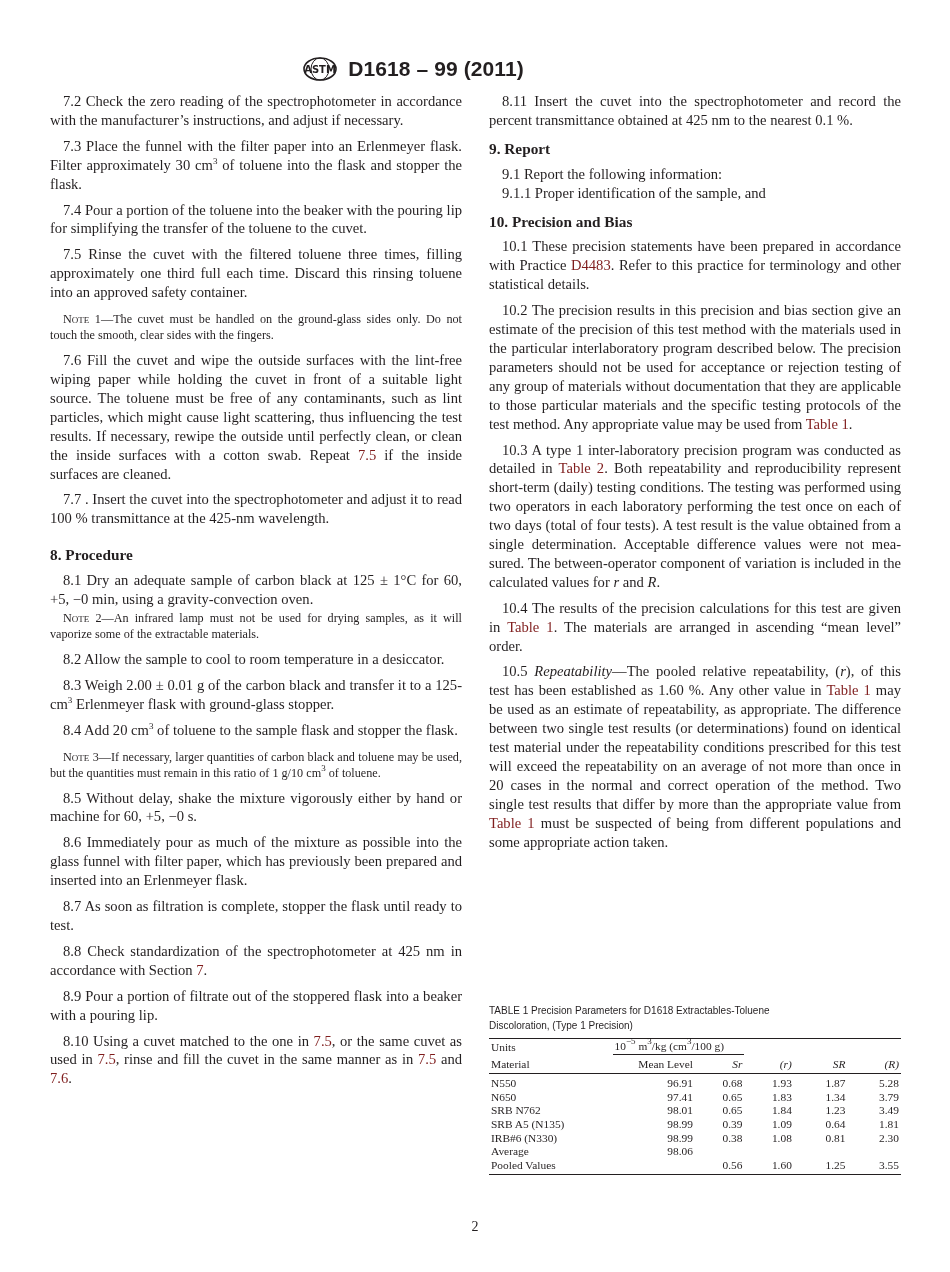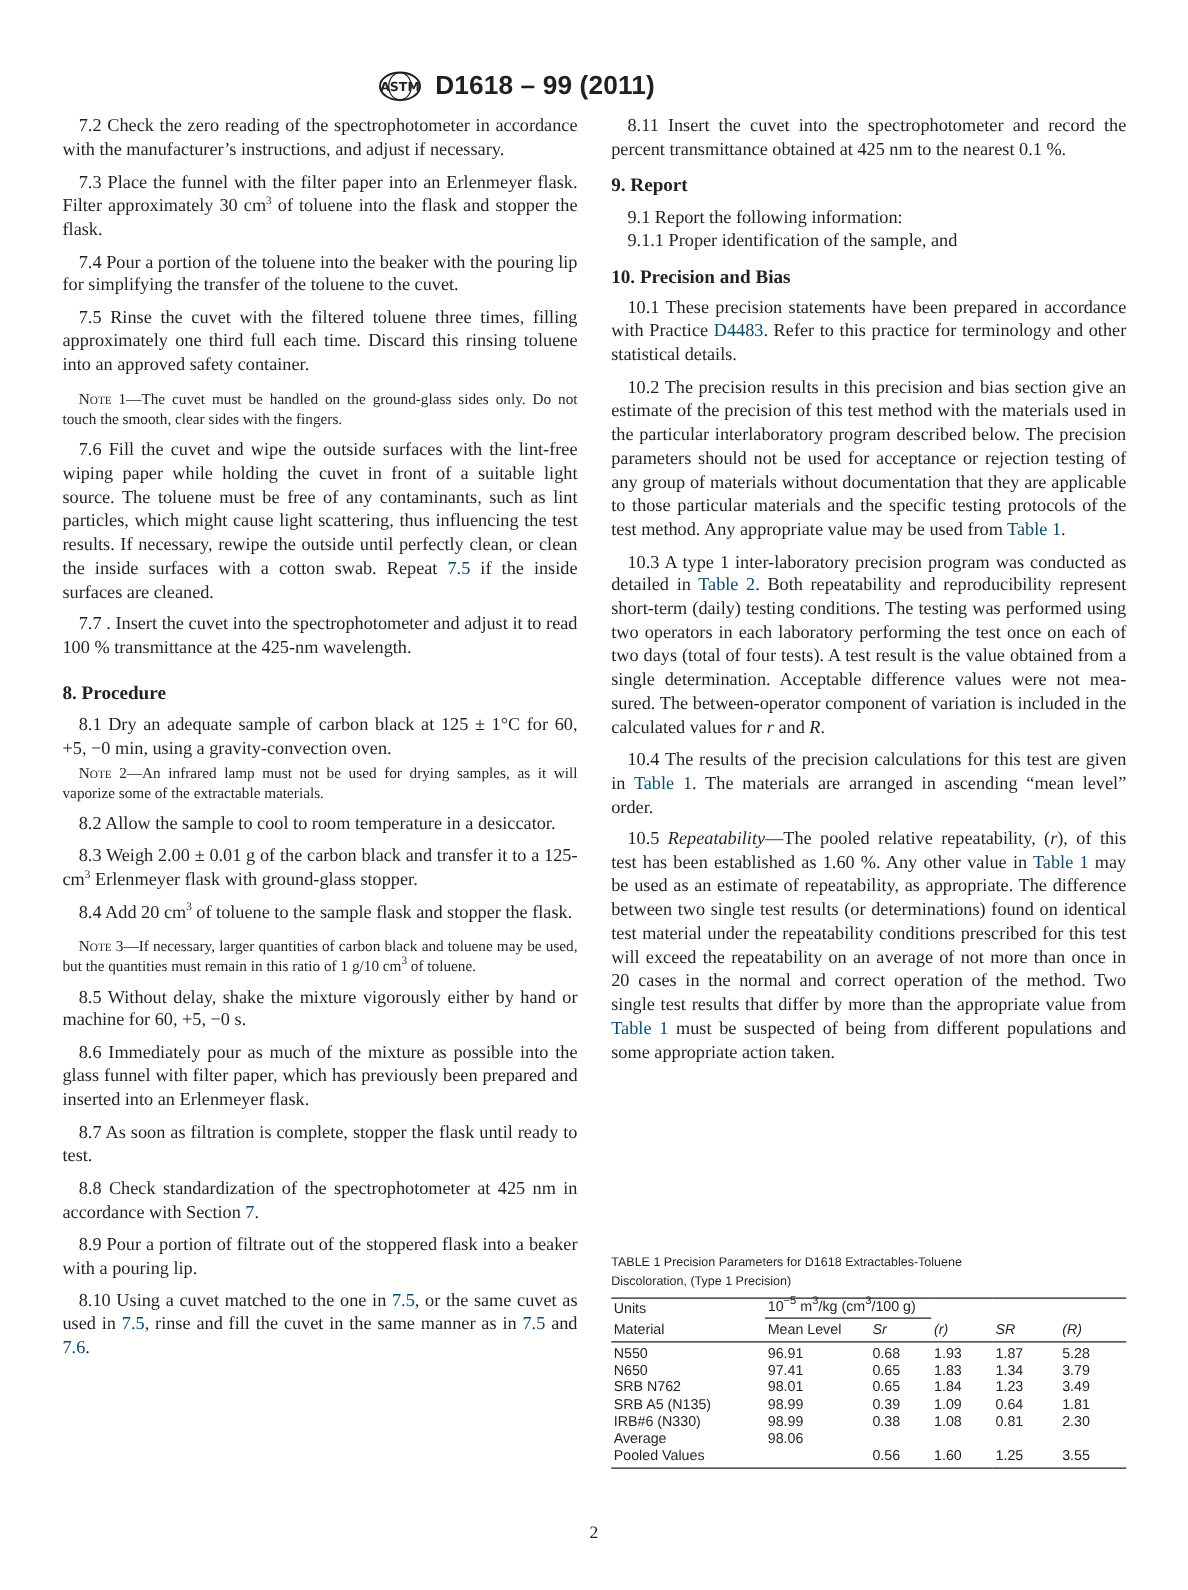--- a/index.html
+++ b/index.html
@@ -11,31 +11,31 @@
                   font-weight:bold; font-size:21px; letter-spacing:0.1px; }
   .col { position:absolute; top:92px; width:412px; font-size:14.6px; line-height:18.9px; text-align:justify; }
   .col.left { left:50px; }
   .col.right { left:489px; }
   p { margin:0 0 7px 0; text-indent:13px; hyphens:manual; }
   p.flush { margin-bottom:0; }
   .note { font-size:12.2px; line-height:16px; margin:0 0 8px 0; text-indent:13px; }
   .note .sc { font-variant:small-caps; }
   h2 { font-size:15.3px; font-weight:bold; margin:18px 0 6px 0; text-indent:0; }
   h2.first { margin-top:10px; }
-  a, .link { color:#0c4a6e; text-decoration:none; }
+  a, .link { color:#7f1d1d; text-decoration:none; }
   sup { font-size:9px; line-height:0; vertical-align:6px; }
   .tbl-wrap { position:absolute; left:489px; top:1003px; width:412px;
               font-family:"Liberation Sans","DejaVu Sans",sans-serif; }
   .tbl-title { font-weight:normal; font-size:10px; line-height:15px; text-align:left; margin-bottom:5px; }
-  table { border-collapse:collapse; width:100%; font-size:11.4px; line-height:13.6px; }
+  table { border-collapse:collapse; width:100%; font-size:11.4px; line-height:13.6px;font-family:Liberation Serif, serif; }
   table thead tr.units td { border-top:1.6px solid #231f20; padding-top:2px; padding-bottom:1px; }
   table thead tr.hdr td { padding-top:2px; padding-bottom:2px; border-bottom:1px solid #231f20; }
   table tbody tr.last td { border-bottom:1.6px solid #231f20; padding-bottom:2px; }
   td { padding:0 2px; white-space:nowrap; }
-  td.num { text-align:left; }
+  td.num { text-align:right; }
   td.it { font-style:italic; }
   .unit-span { border-bottom:1px solid #231f20; }
   .page-num { position:absolute; top:1219px; left:0; width:950px; text-align:center; font-size:14px; }
 </style>
 </head>
 <body>
 
 <div class="header">
   <span class="logo">
     <svg width="36" height="26" viewBox="0 0 36 26">

